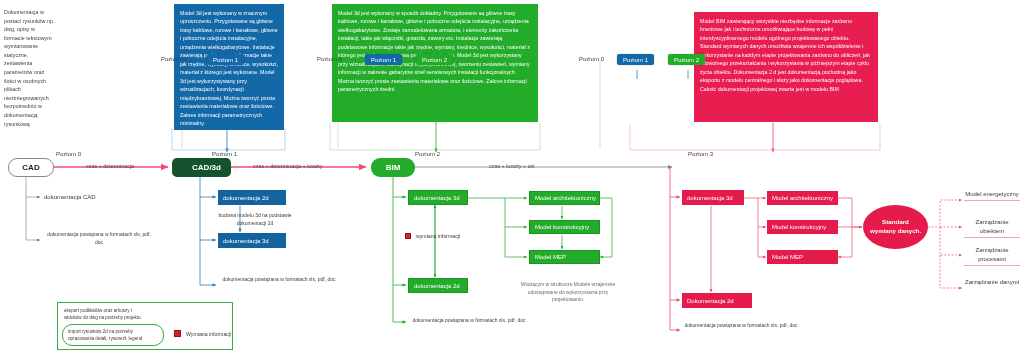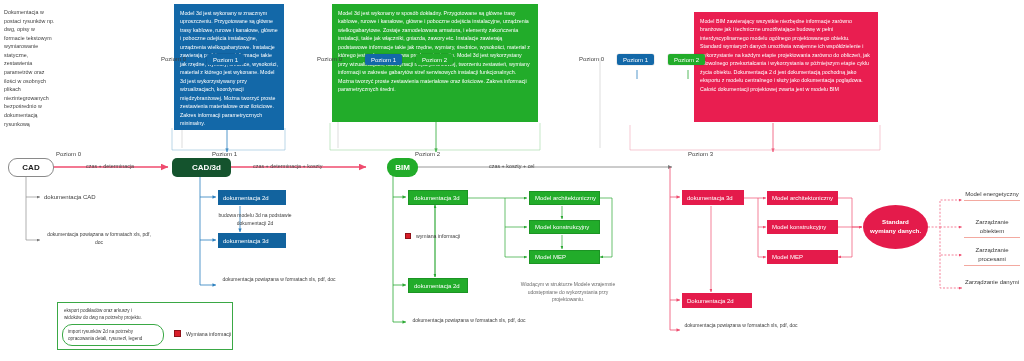--- a/index.html
+++ b/index.html
@@ -204,21 +204,21 @@
   <div class="lvl chip blue" style="left:617px;top:54px;">Poziom 1</div>
   <div class="lvl chip green" style="left:668px;top:54px;">Poziom 2</div>
 
   <div class="cap" style="left:56px;top:151px;">Poziom 0</div>
   <div class="cap" style="left:212px;top:151px;">Poziom 1</div>
   <div class="cap" style="left:415px;top:151px;">Poziom 2</div>
   <div class="cap" style="left:688px;top:151px;">Poziom 3</div>
 
   <div class="node cad" style="left:8px;top:158px;width:46px;height:19px;">CAD</div>
   <div class="node cad3d" style="left:172px;top:158px;width:59px;height:19px;">CAD/3d</div>
-  <div class="node bim" style="left:371px;top:158px;width:31px;height:19px;margin-left:16px;">BIM</div>
+  <div class="node bim" style="left:371px;top:158px;width:44px;height:19px;">BIM</div>
 
   <div class="cap edge" style="left:86px;top:163px;">czas + determinacja</div>
   <div class="cap edge" style="left:253px;top:163px;">czas + determinacja + koszty</div>
   <div class="cap edge" style="left:489px;top:163px;">czas + koszty + cel</div>
 
   <div class="cap" style="left:44px;top:194px;">dokumentacja CAD</div>
   <div class="cap sm" style="left:44px;top:231px;width:110px;">dokumentacja powiązana w formatach xls, pdf, doc</div>
 
   <div class="box blue" style="left:218px;top:190px;width:68px;height:15px;">dokumentacja 2d</div>
   <div class="cap sm" style="left:212px;top:212px;width:86px;">budowa modelu 3d na podstawie dokumentacji 2d</div>

